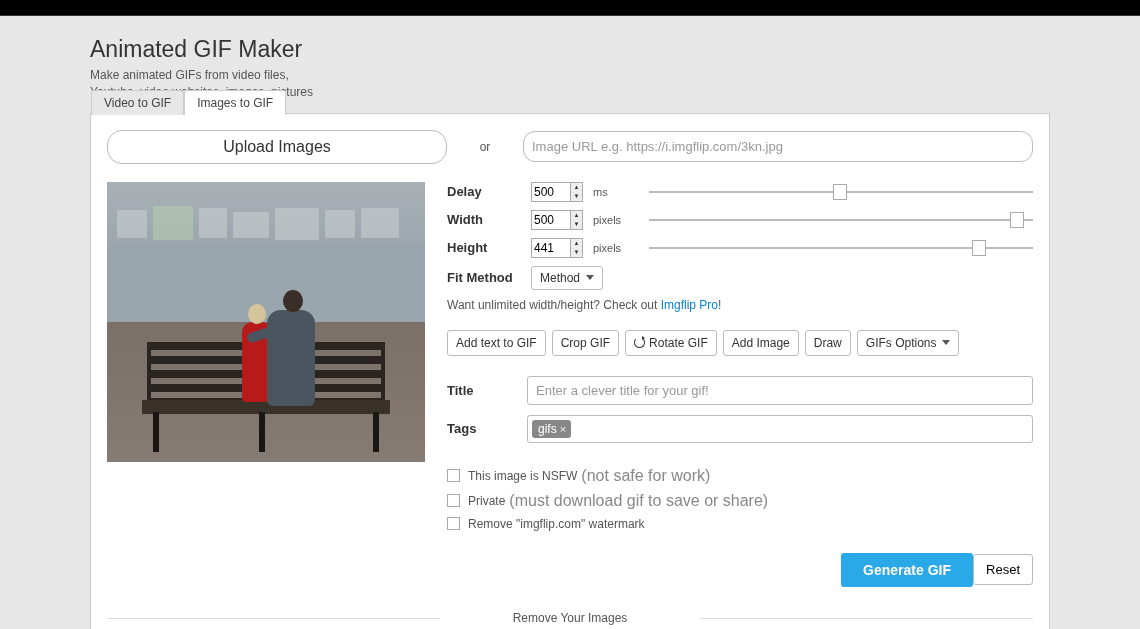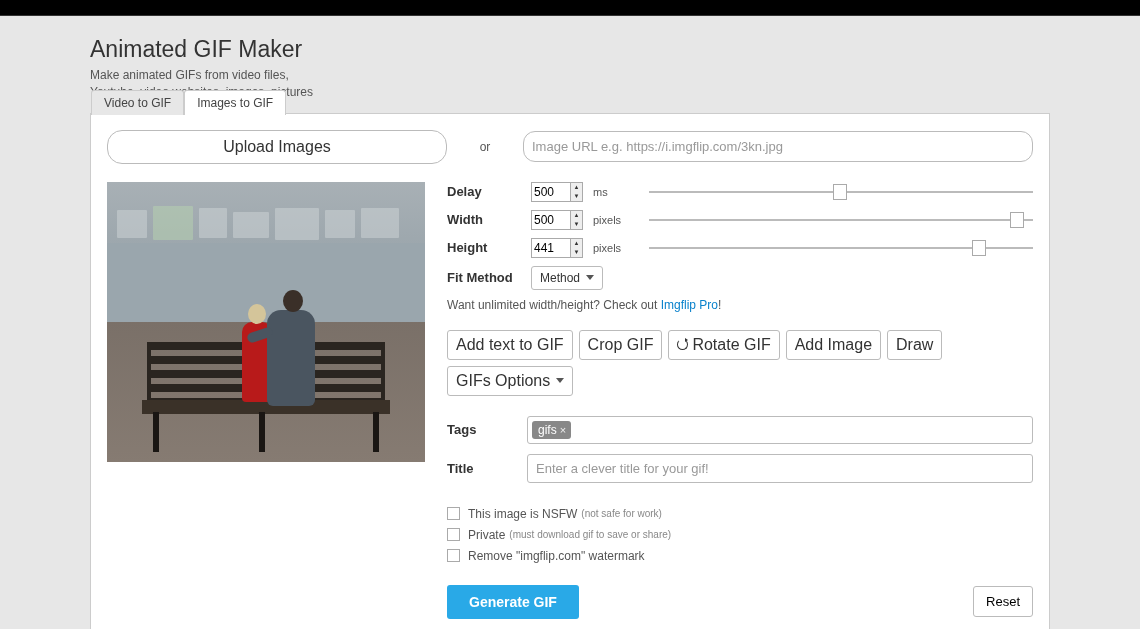--- a/index.html
+++ b/index.html
@@ -43,36 +43,36 @@
 .spin-btn { height: 50%; font-size: 6px; display: flex; align-items: center; justify-content: center; background: #eee; cursor: pointer; }
 .unit { font-size: 11px; color: #555; margin-left: 10px; width: 42px; }
 .slider-wrap { flex: 1; margin-left: 14px; position: relative; height: 10px; }
 .slider-track { position: absolute; top: 4px; left: 0; right: 0; height: 2px; background: #ccc; border: 1px solid #bbb; }
 .slider-thumb { position: absolute; top: -3px; width: 14px; height: 16px; background: #fff; border: 1px solid #aaa; cursor: pointer; }
 .select-box { border: 1px solid #bbb; border-radius: 3px; padding: 4px 8px; font-size: 12px; cursor: pointer; display: inline-flex; align-items: center; gap: 6px; }
 .caret { width: 0; height: 0; border-left: 4px solid transparent; border-right: 4px solid transparent; border-top: 5px solid #555; }
 .pro-msg { font-size: 12px; color: #555; margin: 0 0 18px 0; }
 .pro-link { color: #0a82cc; cursor: pointer; }
 .action-btns { display: flex; gap: 6px; margin-bottom: 20px; flex-wrap: wrap; }
-.sm-btn { border: 1px solid #bbb; border-radius: 3px; padding: 5px 8px; font-size: 16px; background: #fff; cursor: pointer; display: inline-flex; align-items: center; gap: 4px; }
+.sm-btn { border: 1px solid #bbb; border-radius: 3px; padding: 5px 8px; font-size: 12px; background: #fff; cursor: pointer; display: inline-flex; align-items: center; gap: 4px; }
 .rotate-icon { display: inline-block; width: 11px; height: 11px; border: 1.5px solid #333; border-radius: 50%; border-top-color: transparent; position: relative; }
 .rotate-icon::after { content: ''; position: absolute; top: -2px; right: -1px; width: 0; height: 0; border-left: 3px solid #333; border-top: 2px solid transparent; border-bottom: 2px solid transparent; }
 .meta-row { display: flex; align-items: center; margin-bottom: 10px; }
 .meta-label { font-weight: bold; width: 80px; font-size: 13px; }
 .text-input { flex: 1; border: 1px solid #bbb; border-radius: 3px; padding: 6px 8px; font-size: 13px; }
 .text-input::placeholder { color: #999; }
 .tags-box { flex: 1; border: 1px solid #bbb; border-radius: 3px; padding: 3px 4px; min-height: 28px; display: flex; align-items: center; gap: 4px; }
 .tag-chip { background: #888; color: #fff; border-radius: 3px; padding: 2px 5px 2px 6px; font-size: 12px; display: inline-flex; align-items: center; gap: 3px; cursor: pointer; }
 .tag-x { font-size: 11px; opacity: 0.85; }
 .check-row { display: flex; align-items: center; margin-bottom: 7px; font-size: 12px; color: #555; }
 .chk { width: 13px; height: 13px; border: 1px solid #aaa; margin-right: 8px; cursor: pointer; background: #fff; }
-.small-note { font-size: 10px; color: #888; margin-left: 4px; }
-.gen-row { display: flex; align-items: center; justify-content: space-between; margin-top: 22px; }
+.small-note { font-size: 16px; color: #888; margin-left: 4px; }
+.gen-row { display: flex; align-items: center; justify-content: flex-end; margin-top: 22px; }
 .gen-btn { background: #29a9e7; color: #fff; border: none; border-radius: 3px; padding: 9px 22px; font-size: 14px; font-weight: bold; cursor: pointer; }
-.reset-btn { background: #fff; border: 1px solid #bbb; border-radius: 3px; padding: 7px 12px; font-size: 13px; cursor: pointer; margin-left: 32px; }
+.reset-btn { background: #fff; border: 1px solid #bbb; border-radius: 3px; padding: 7px 12px; font-size: 13px; cursor: pointer; }
 .arrange-sec { margin-top: 24px; }
 .arrange-title { text-align: center; font-size: 12px; color: #555; position: relative; margin-bottom: 18px; }
 .arrange-title::before, .arrange-title::after { content: ''; position: absolute; top: 50%; width: 36%; height: 1px; background: #ddd; }
 .arrange-title::before { left: 0; }
 .arrange-title::after { right: 0; }
 </style>
 </head>
 <body>
 
 <div class="topbar"></div>
@@ -191,32 +191,32 @@
               </div>
             <div class="sm-btn">Add Image</div>
             <div class="sm-btn">Draw</div>
             <div class="sm-btn">
                 <span>GIFs Options</span> 
                 <span class="caret" style="margin-left:2px;"></span>
               </div>
           </div>
 
           <div class="meta-row">
+            <div class="meta-label">Title</div>
+            <input class="text-input" placeholder="Enter a clever title for your gif!" style="">
+          </div>
+          <div class="meta-row">
             <div class="meta-label">Tags</div>
             <div class="tags-box">
               <span class="tag-chip">
                   <span>gifs</span>
                   <span class="tag-x">×</span>
                 </span>
             </div>
           </div>
-          <div class="meta-row">
-            <div class="meta-label">Title</div>
-            <input class="text-input" placeholder="Enter a clever title for your gif!" style="">
-          </div>
 
           <div style="height:14px;"></div>
 
           <div class="check-row">
             <div class="chk"></div>
             <span>This image is NSFW</span>
             <span class="small-note">(not safe for work)</span>
           </div>
           <div class="check-row">
             <div class="chk"></div>

